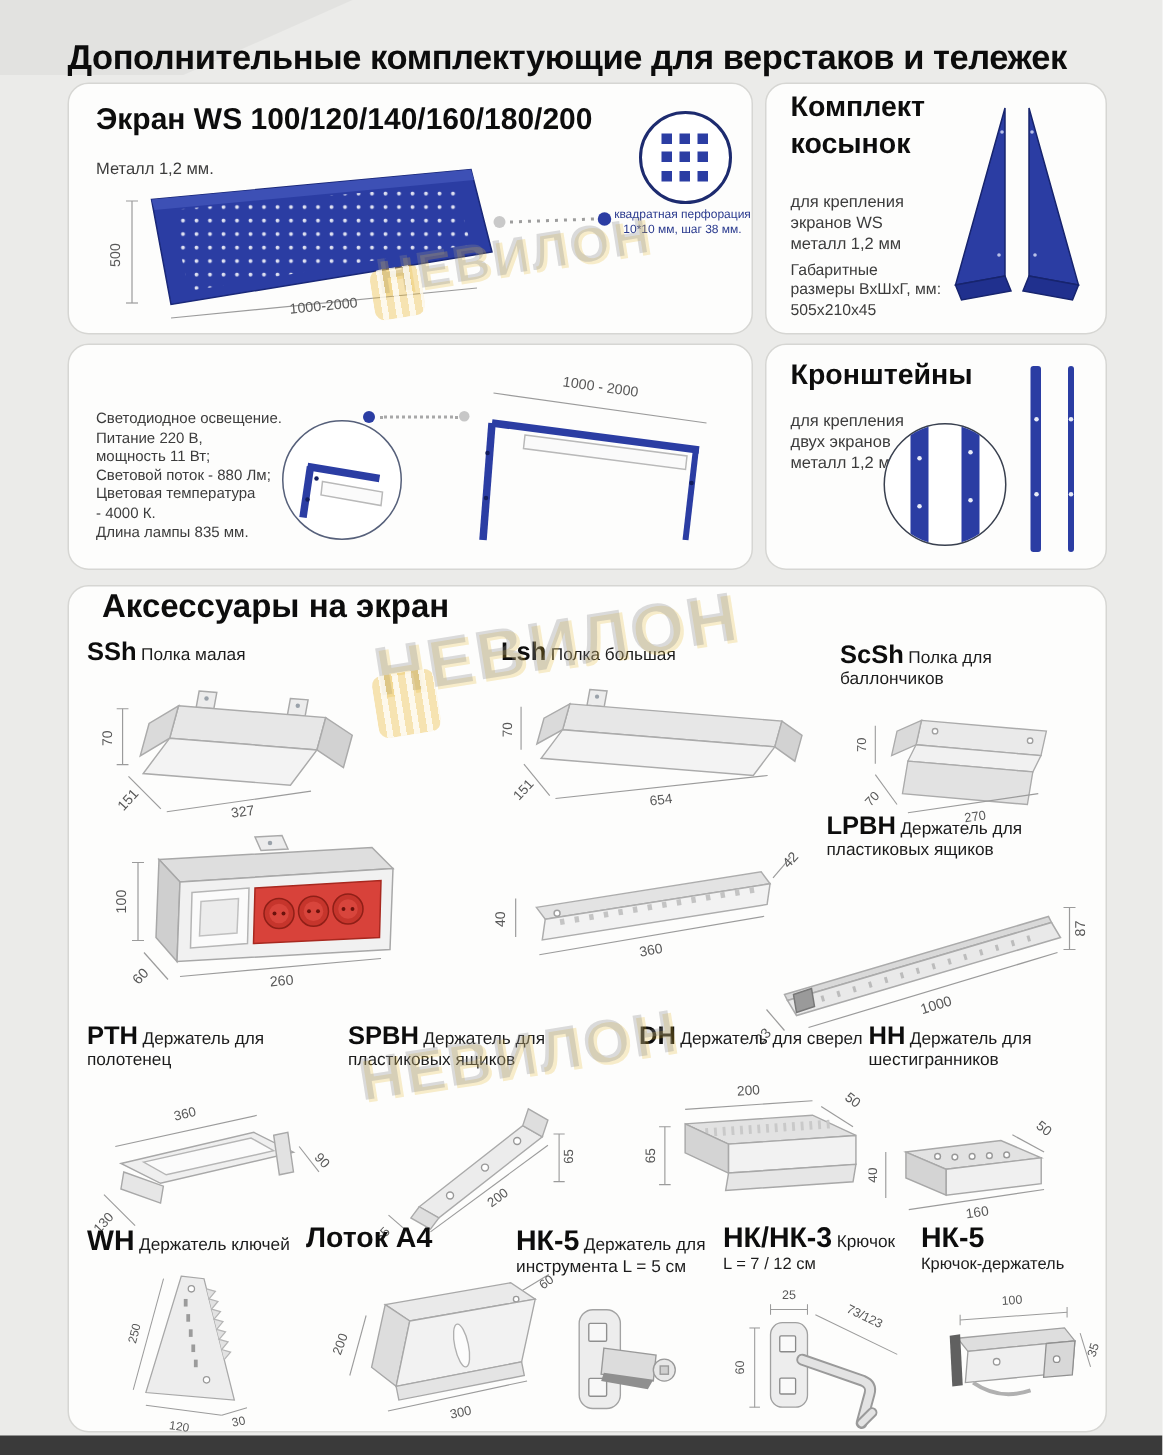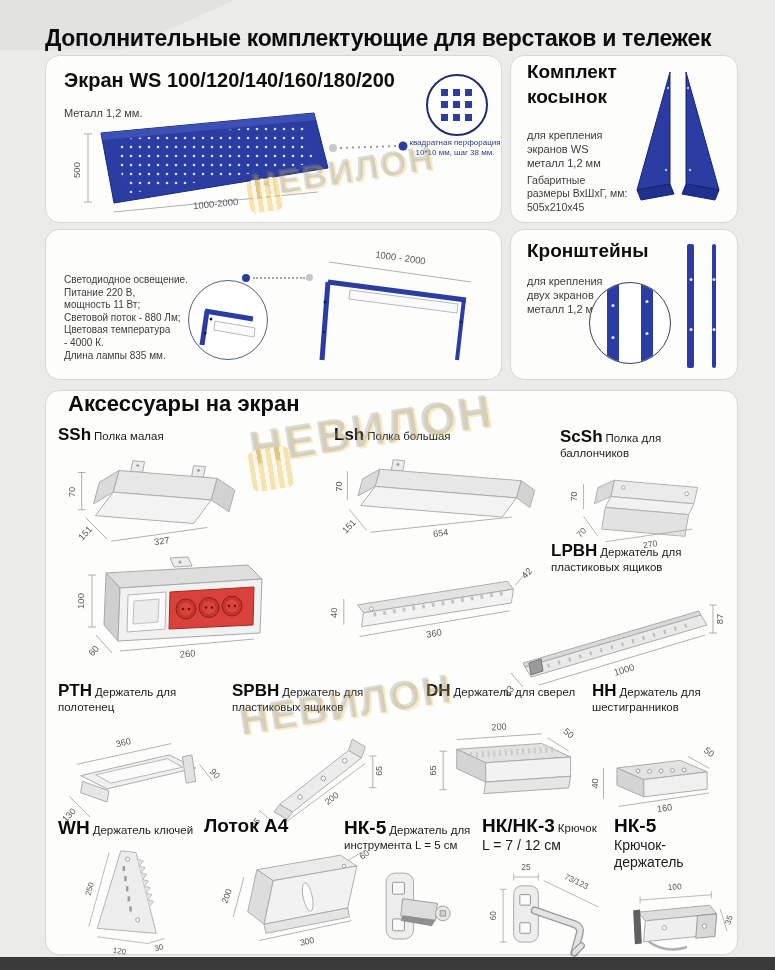--- a/index.html
+++ b/index.html
@@ -39,21 +39,21 @@
   .dot.gray{width:7px;height:7px;background:#c7c7c7}
   
   .strip{position:absolute;background:#2b3da3;border-radius:2px}
   .strip i{position:absolute;left:50%;transform:translateX(-50%);width:3px;height:3px;
     border-radius:50%;background:#e8ecf8;display:block}
   
   .acc{position:absolute}
   .acc-head{font-size:11.5px;color:#1c1c1c;line-height:1.18}
   .acc-head .code{font-weight:700;font-size:17px;color:#0d0d0d;margin-right:3px}
   .acc.big .code{font-size:19px}
-  .acc-head .sub{font-size:14px}
+  .acc-head .sub{font-size:11px}
   
   .wm{position:absolute;font-weight:700;letter-spacing:2px;color:rgba(140,140,140,.30);
     text-shadow:2px 2px 0 rgba(232,186,50,.25);transform:rotate(-9deg);
     pointer-events:none;z-index:6;white-space:nowrap}
   .wm-logo{position:absolute;z-index:6;border-radius:7px;background:rgba(235,185,55,.38);
     background-image:repeating-linear-gradient(90deg,transparent 0 5px,rgba(255,255,255,.75) 5px 9px);
     transform:rotate(-9deg);pointer-events:none}
   .footer-bar{position:absolute;left:0;right:0;bottom:0;height:13px;background:#3a3a3a;z-index:10}
 </style>
 </head>
@@ -352,21 +352,21 @@
       <polygon points="30,50 60,64 60,84 30,70" fill="#d4d4d4" stroke="#a8a8a8"></polygon>
       <polygon points="60,64 148,58 148,78 60,84" fill="#f2f2f2" stroke="#a8a8a8"></polygon>
       <polygon points="60,84 148,78 146,90 58,96" fill="#e6e6e6" stroke="#a8a8a8"></polygon>
       <line class="dl" x1="16" y1="52" x2="16" y2="92"></line>
         <line class="dl" x1="12" y1="52" x2="20" y2="52"></line>
         <line class="dl" x1="12" y1="92" x2="20" y2="92"></line>
       <text class="dim" x="9" y="72" text-anchor="middle" transform="rotate(-90 9 72)">65</text>
     </svg>
   </div>
 
-  <div class="acc" style="left:546px;top:290px;width:142px">
+  <div class="acc" style="left:533px;top:290px;width:142px">
     <div class="acc-head"><span class="code">HH</span><span class="nm">Держатель для шестигранников</span></div>
     <svg width="142" height="108" viewBox="0 0 148 110">
       <line class="dl" x1="100" y1="42" x2="122" y2="54"></line>
       <text class="dim" x="120" y="40" text-anchor="middle" transform="rotate(38 120 40)">50</text>
       <polygon points="26,54 92,46 120,58 54,66" fill="#e2e2e2" stroke="#a8a8a8"></polygon>
       <circle cx="48" cy="57" r="2" fill="#fff" stroke="#999"></circle>
         <circle cx="60" cy="57.5" r="2" fill="#fff" stroke="#999"></circle>
         <circle cx="72" cy="57" r="2" fill="#fff" stroke="#999"></circle>
         <circle cx="84" cy="56.5" r="2" fill="#fff" stroke="#999"></circle>
         <circle cx="96" cy="56" r="2" fill="#fff" stroke="#999"></circle>

